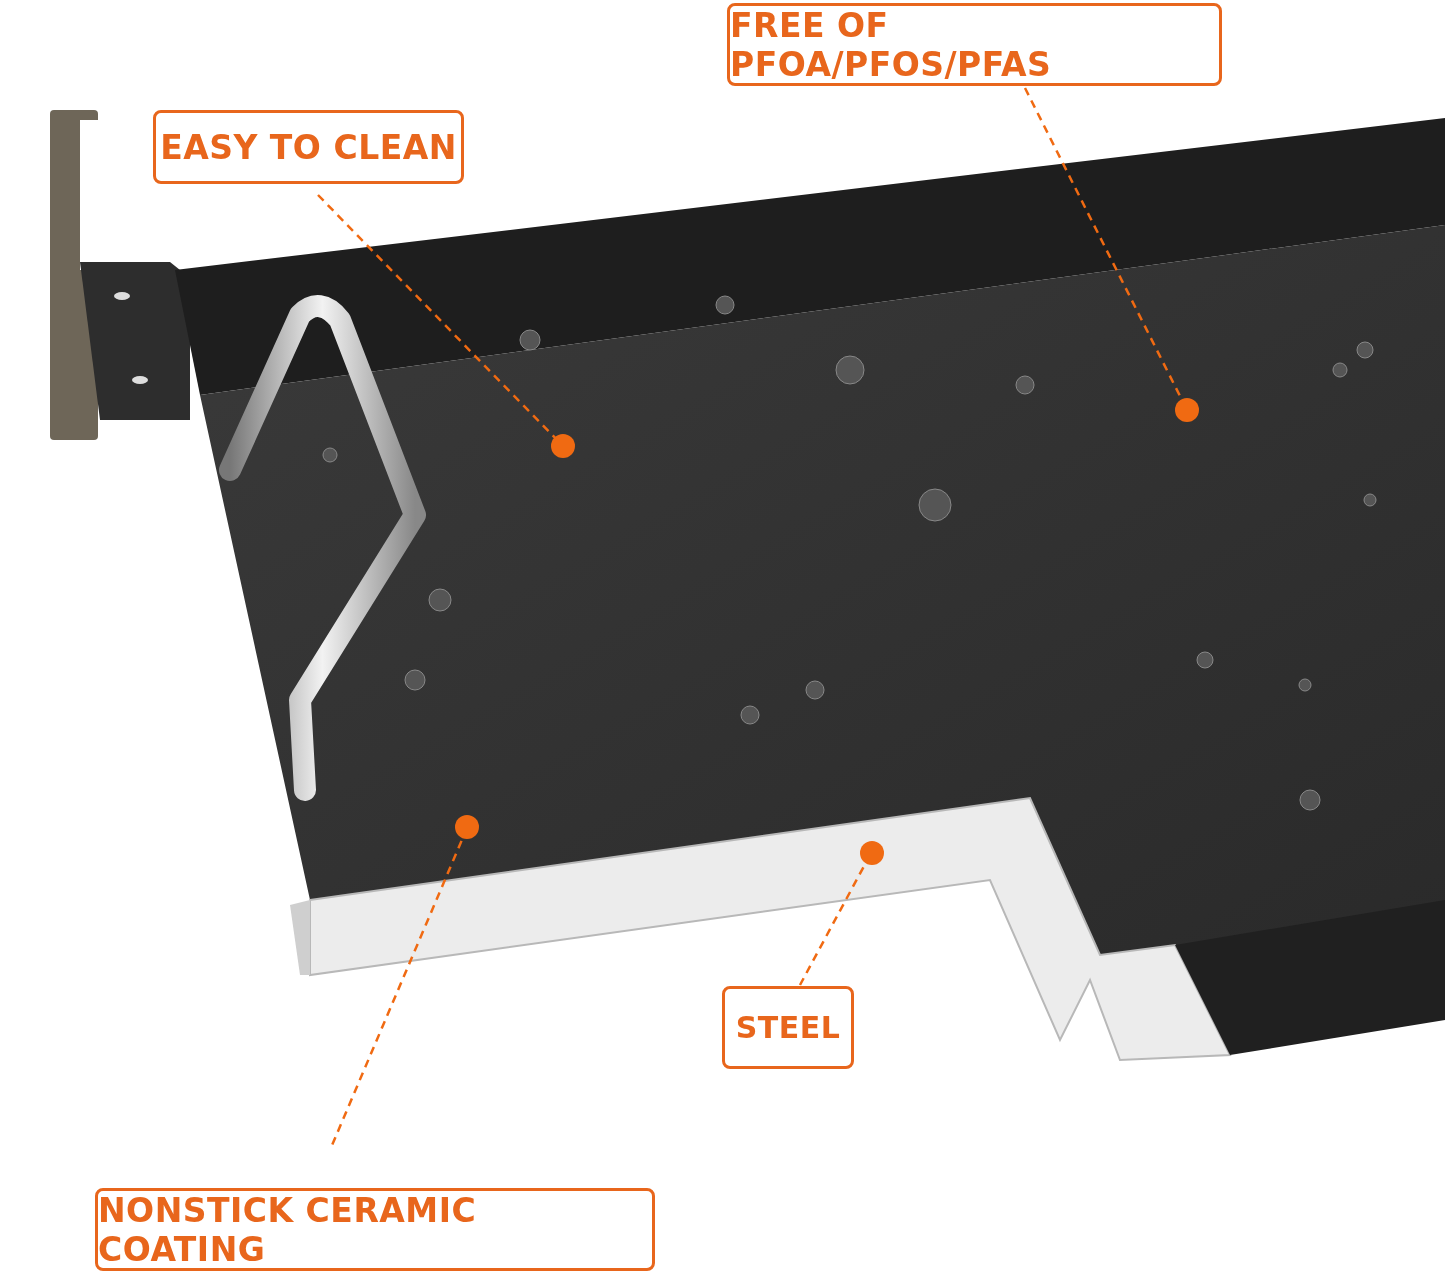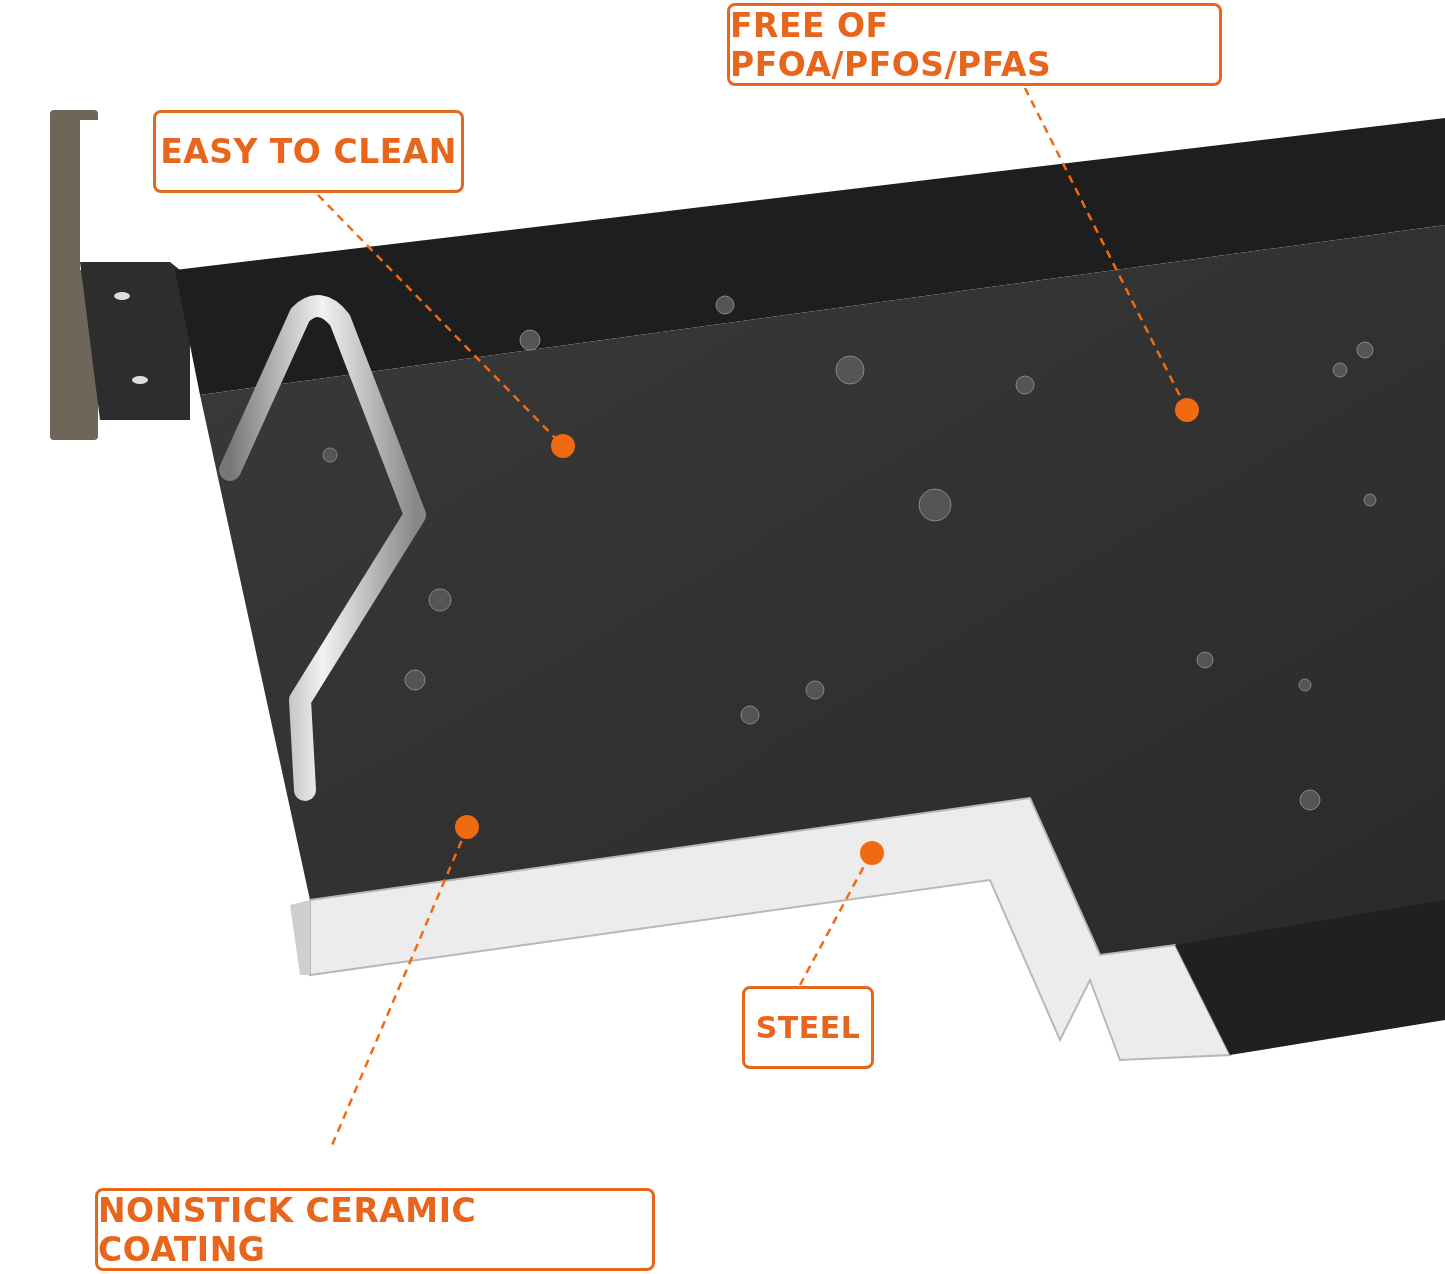--- a/index.html
+++ b/index.html
@@ -73,25 +73,25 @@
       <line x1="870" y1="855" x2="800" y2="985"></line>
       <line x1="467" y1="828" x2="330" y2="1150"></line>
     </g>
   </svg>
 
   <div class="dot" style="left:551px;top:434px;"></div>
   <div class="dot" style="left:1175px;top:398px;"></div>
   <div class="dot" style="left:860px;top:841px;"></div>
   <div class="dot" style="left:455px;top:815px;"></div>
 
-  <div class="callout" style="left:153px;top:110px;width:311px;height:83px;font-size:33px;text-align:center;">
+  <div class="callout" style="left:153px;top:110px;width:311px;height:74px;font-size:33px;text-align:center;">
     <span>EASY TO CLEAN</span>
   </div>
   <div class="callout" style="left:727px;top:3px;width:495px;height:83px;font-size:33px;">
     <span>FREE OF PFOA/PFOS/PFAS</span>
   </div>
-  <div class="callout" style="left:722px;top:986px;width:132px;height:83px;font-size:30px;margin-left:20px;">
+  <div class="callout" style="left:722px;top:986px;width:132px;height:83px;font-size:30px;">
     <span>STEEL</span>
   </div>
   <div class="callout" style="left:95px;top:1188px;width:560px;height:83px;font-size:33px;">
     <span>NONSTICK CERAMIC COATING</span>
   </div>
 </div>
 
 </body></html>

